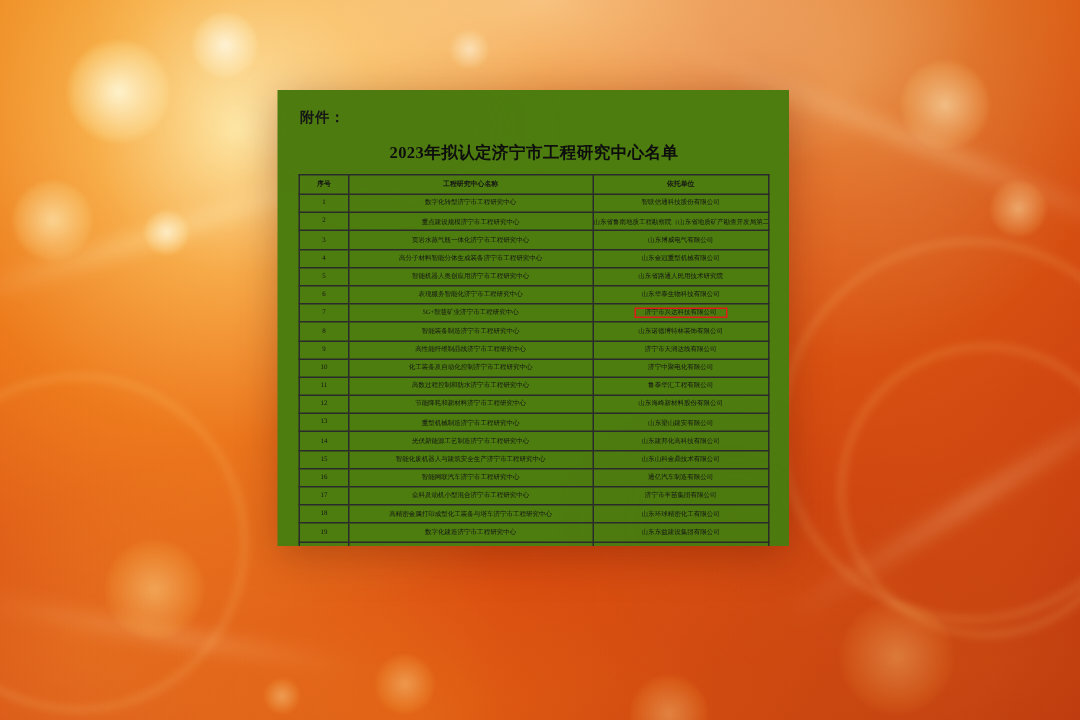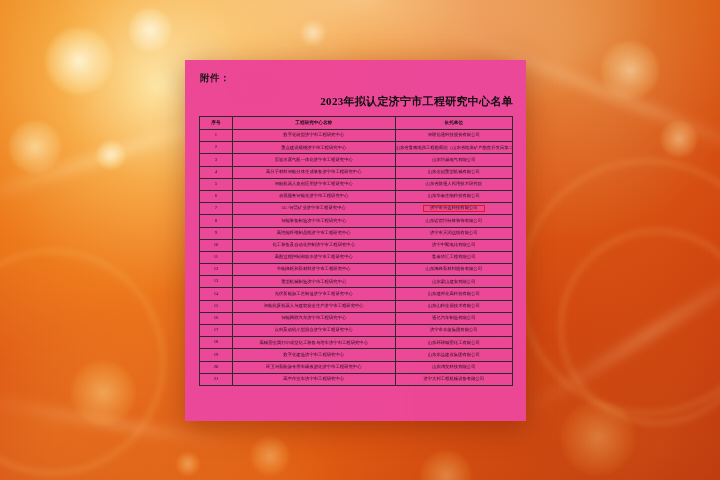--- a/index.html
+++ b/index.html
@@ -57,22 +57,22 @@
     mix-blend-mode: screen;
     filter: blur(1.2px);
   }
 
   
   #doc-card {
     position: absolute;
     left: 185px;
     top: 60px;
     width: 341px;
-    height: 361px;
-    background: #ec4899;
+    height: 304px;
+    background: #4d7c0f;
     box-shadow: 0 6px 26px rgba(90,16,0,0.35);
     overflow: hidden;
   }
   .doc-inner {
     position: absolute;
     left: 14px;
     top: 10px;
     right: 13px;
     bottom: 18px;
   }
@@ -82,21 +82,21 @@
     font-weight: bold;
     color: #161616;
     letter-spacing: 0.5px;
     margin: 2px 0 0 1px;
   }
   .doc-title {
     font-family: "Liberation Serif", serif;
     font-size: 11px;
     font-weight: bold;
     color: #0d0d0d;
-    text-align: right;
+    text-align: center;
     margin-top: 9px;
     margin-bottom: 7px;
     letter-spacing: 0.3px;
   }
 
   table.listing {
     border-collapse: collapse;
     width: 100%;
     table-layout: fixed;
     font-family: "Liberation Serif", serif;

